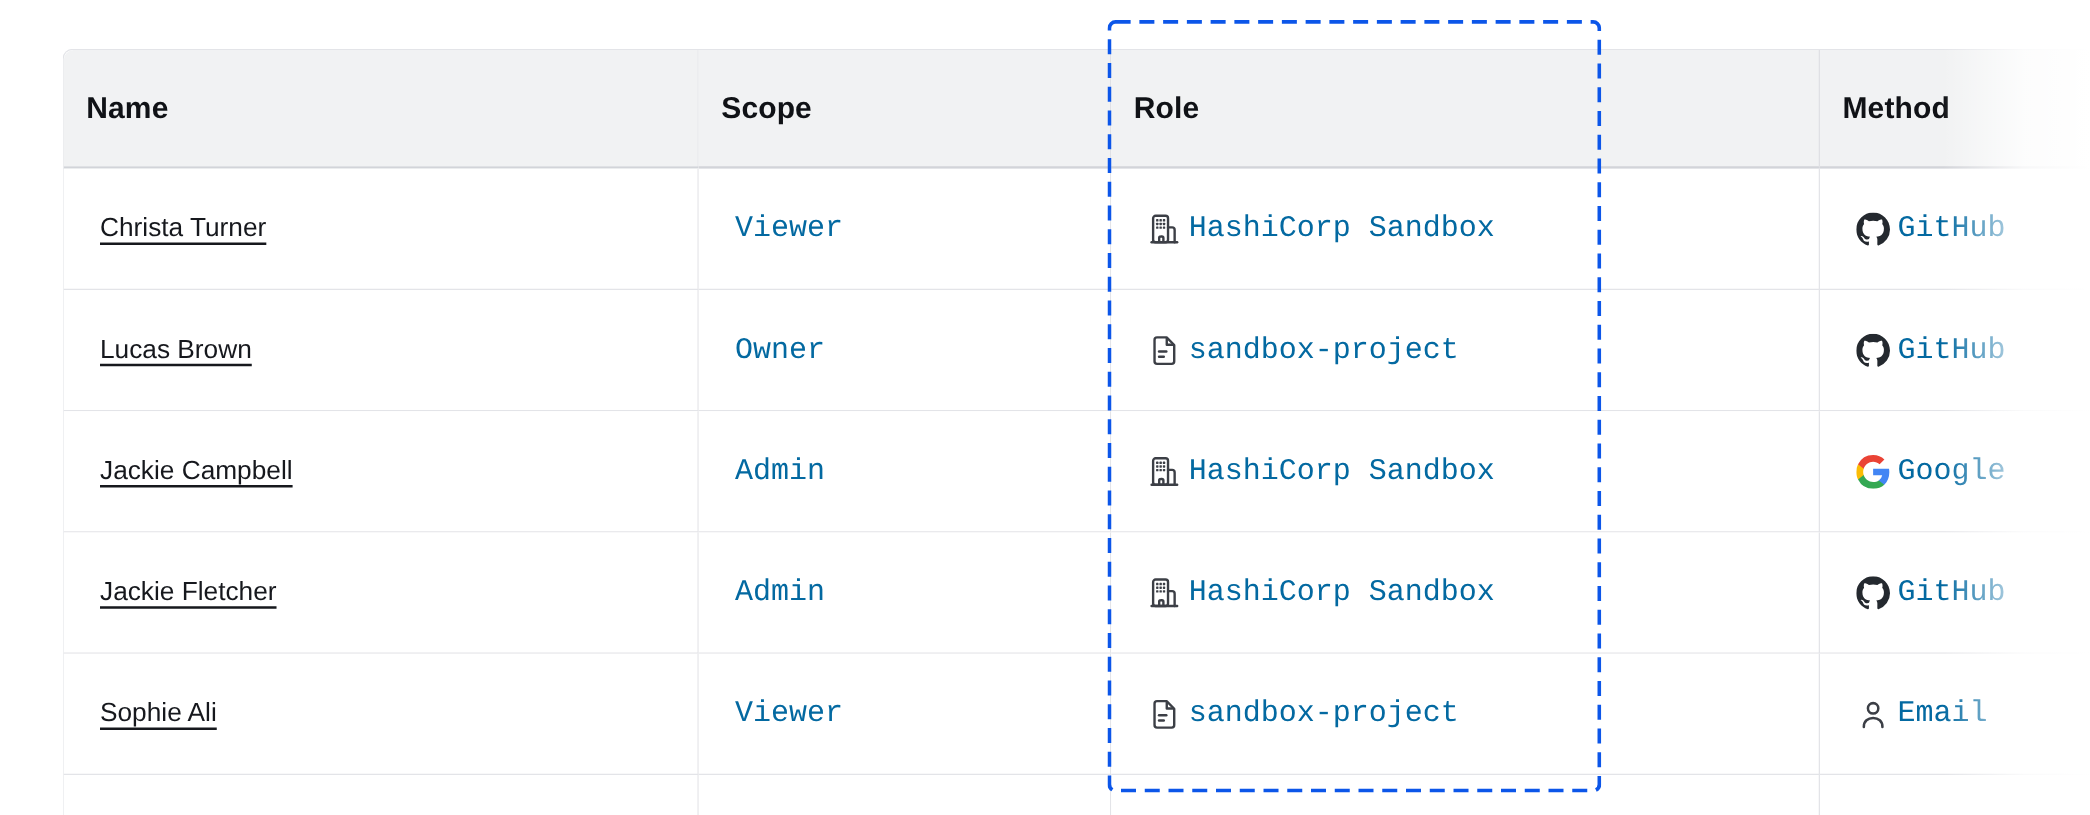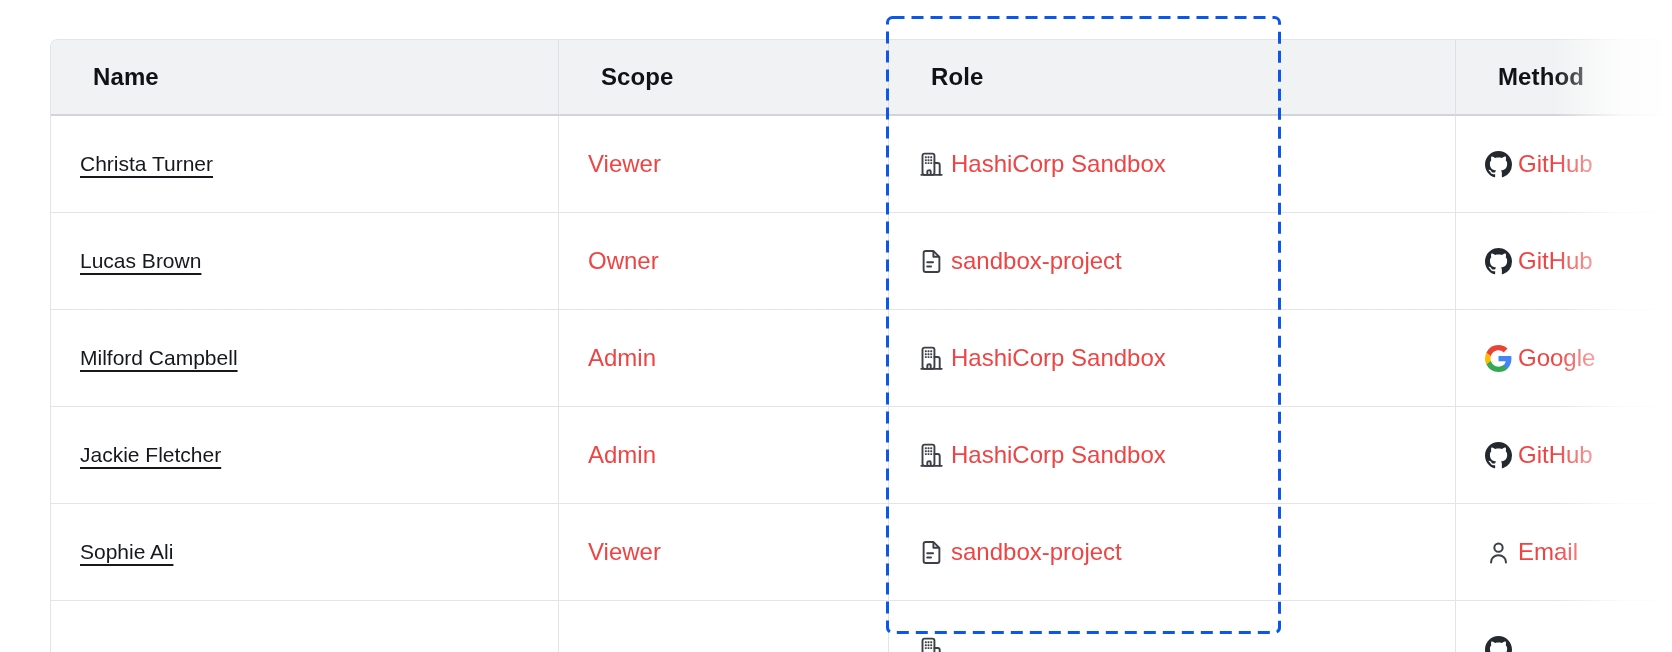--- a/index.html
+++ b/index.html
@@ -17,26 +17,26 @@
     left: 50px; top: 39px;
     display: grid;
     grid-template-columns: 508px 330px 567px 400px;
     border-top: 1px solid #e3e4e8;
     border-left: 1px solid #e3e4e8;
     border-top-left-radius: 8px;
     background: #ffffff;
   }
   .hcell {
     box-sizing: border-box;
-    height: 76px;
+    height: 95px;
     background: #f1f2f3;
     border-right: 1px solid #dfe0e4;
     border-bottom: 2px solid #d2d4d9;
     display: flex; align-items: center;
-    padding-left: 42px;
+    padding-left: 18px;
     font-size: 24px; font-weight: 700;
     color: #101216;
     letter-spacing: 0.1px;
   }
   .hcell.first { border-top-left-radius: 8px; }
   .cell {
     box-sizing: border-box;
     height: 97px;
     background: #ffffff;
     border-right: 1px solid #e3e4e8;
@@ -52,21 +52,21 @@
     font-weight: 500;
     font-size: 21px;
     text-decoration: underline;
     text-decoration-thickness: 2px;
     text-underline-offset: 5px;
     cursor: pointer;
   }
   .with-icon { gap: 6px; }
   .icon { display: inline-flex; width: 27px; height: 27px; flex: 0 0 auto; }
   .icon svg { width: 27px; height: 27px; }
-  .body-text { color: #ef4444; }
+  .body-text { color: #0369a1; font-family: Liberation Mono, monospace; }
 
   
   .focus-ring {
     position: absolute;
     left: 886px; top: 16px;
     width: 395px; height: 618px;
     z-index: 8;
     pointer-events: none;
   }
 
@@ -146,21 +146,21 @@
       </div>
       <div class="cell with-icon">
         <span class="icon">
           <svg viewBox="0 0 24 24">
             <path fill="#24292f" fill-rule="evenodd" clip-rule="evenodd" d="M12 0C5.37 0 0 5.37 0 12c0 5.31 3.435 9.795 8.205 11.385.6.105.825-.255.825-.57 0-.285-.015-1.23-.015-2.235-3.015.555-3.795-.735-4.035-1.41-.135-.345-.72-1.41-1.23-1.695-.42-.225-1.02-.78-.015-.795.945-.015 1.62.87 1.845 1.23 1.08 1.815 2.805 1.305 3.495.99.105-.78.42-1.305.765-1.605-2.67-.3-5.46-1.335-5.46-5.925 0-1.305.465-2.385 1.23-3.225-.12-.3-.54-1.53.12-3.18 0 0 1.005-.315 3.3 1.23.96-.27 1.98-.405 3-.405s2.04.135 3 .405c2.295-1.56 3.3-1.23 3.3-1.23.66 1.65.24 2.88.12 3.18.765.84 1.23 1.905 1.23 3.225 0 4.605-2.805 5.625-5.475 5.925.435.375.81 1.095.81 2.22 0 1.605-.015 2.895-.015 3.3 0 .315.225.69.825.57A12.02 12.02 0 0 0 24 12c0-6.63-5.37-12-12-12z"></path>
           </svg>
         </span>
         <span class="body-text">GitHub</span>
       </div>
       <div class="cell">
-        <a class="name-link">Milford Campbell</a>
+        <a class="name-link">Jackie Campbell</a>
       </div>
       <div class="cell">
         <span class="body-text">Admin</span>
       </div>
       <div class="cell with-icon">
         <span class="icon">
           <svg viewBox="0 0 24 24" fill="none">
             <rect x="4" y="2.3" width="10.6" height="18.9" rx="1.8" stroke="#3c3f46" stroke-width="1.7"></rect>
             <path d="M14.6 10.6h2.9c1 0 1.8.8 1.8 1.8v8.8" stroke="#3c3f46" stroke-width="1.7" stroke-linecap="round"></path>
             <path d="M2.9 21.2h18.2" stroke="#3c3f46" stroke-width="1.7" stroke-linecap="round"></path>

